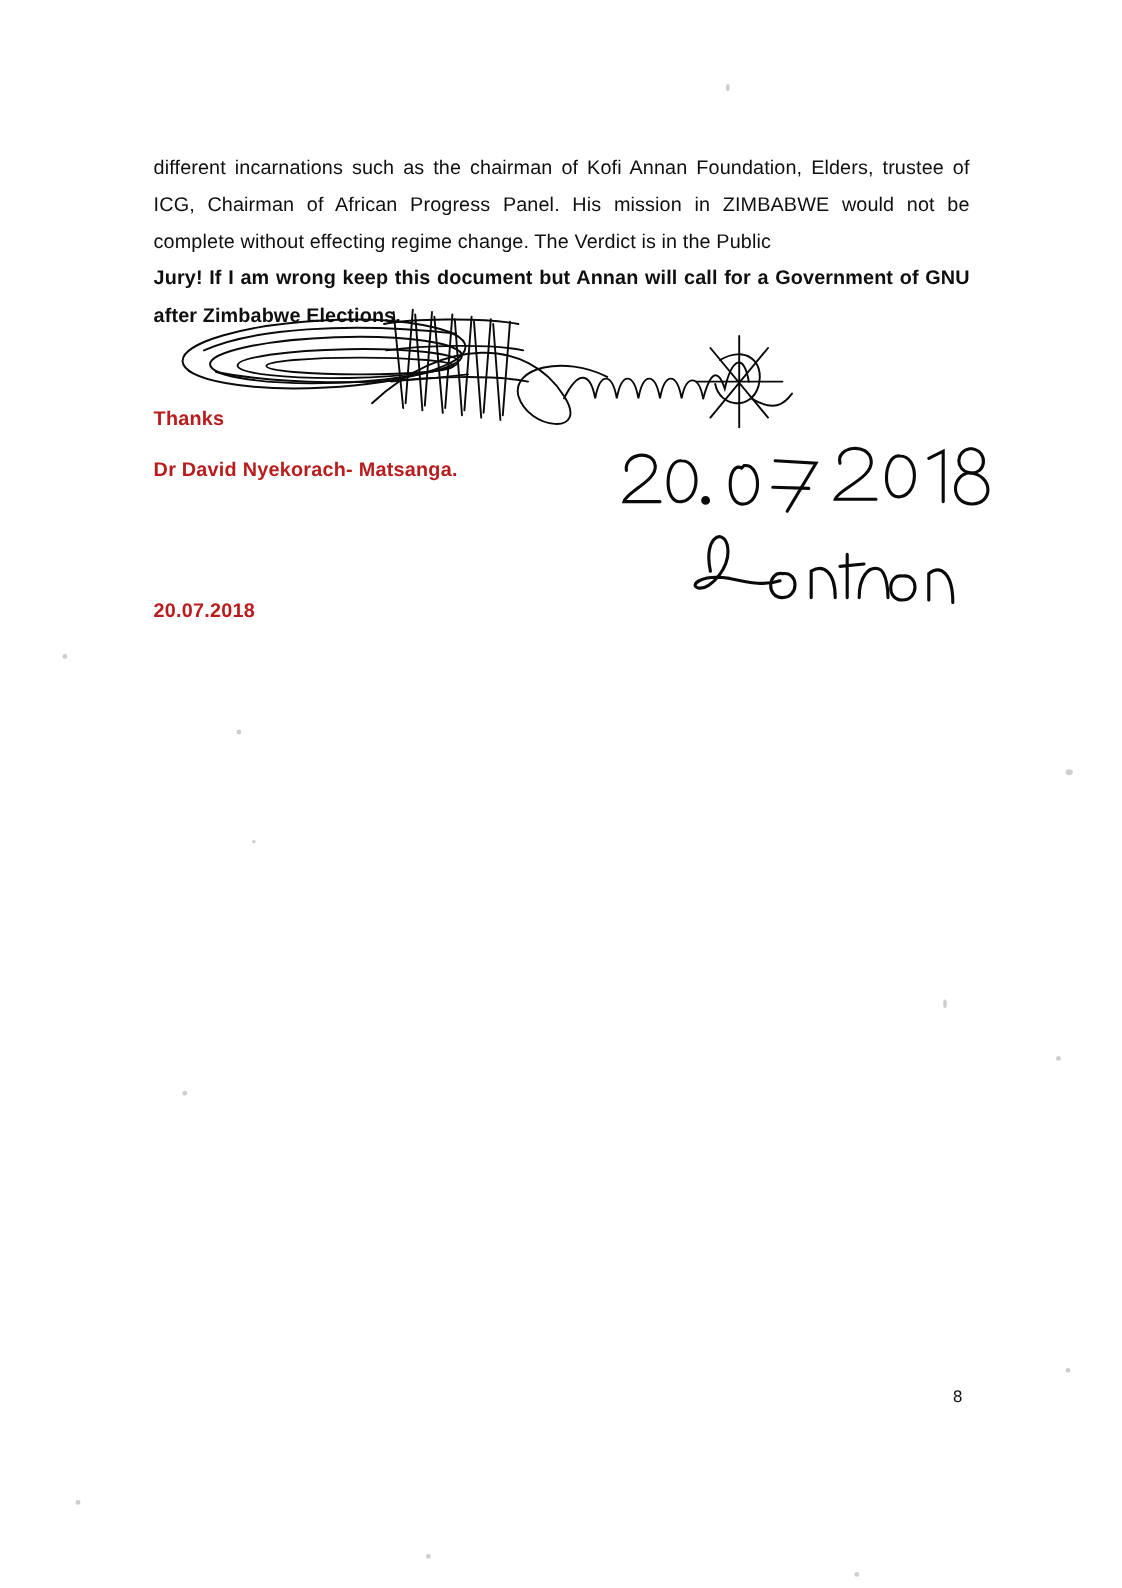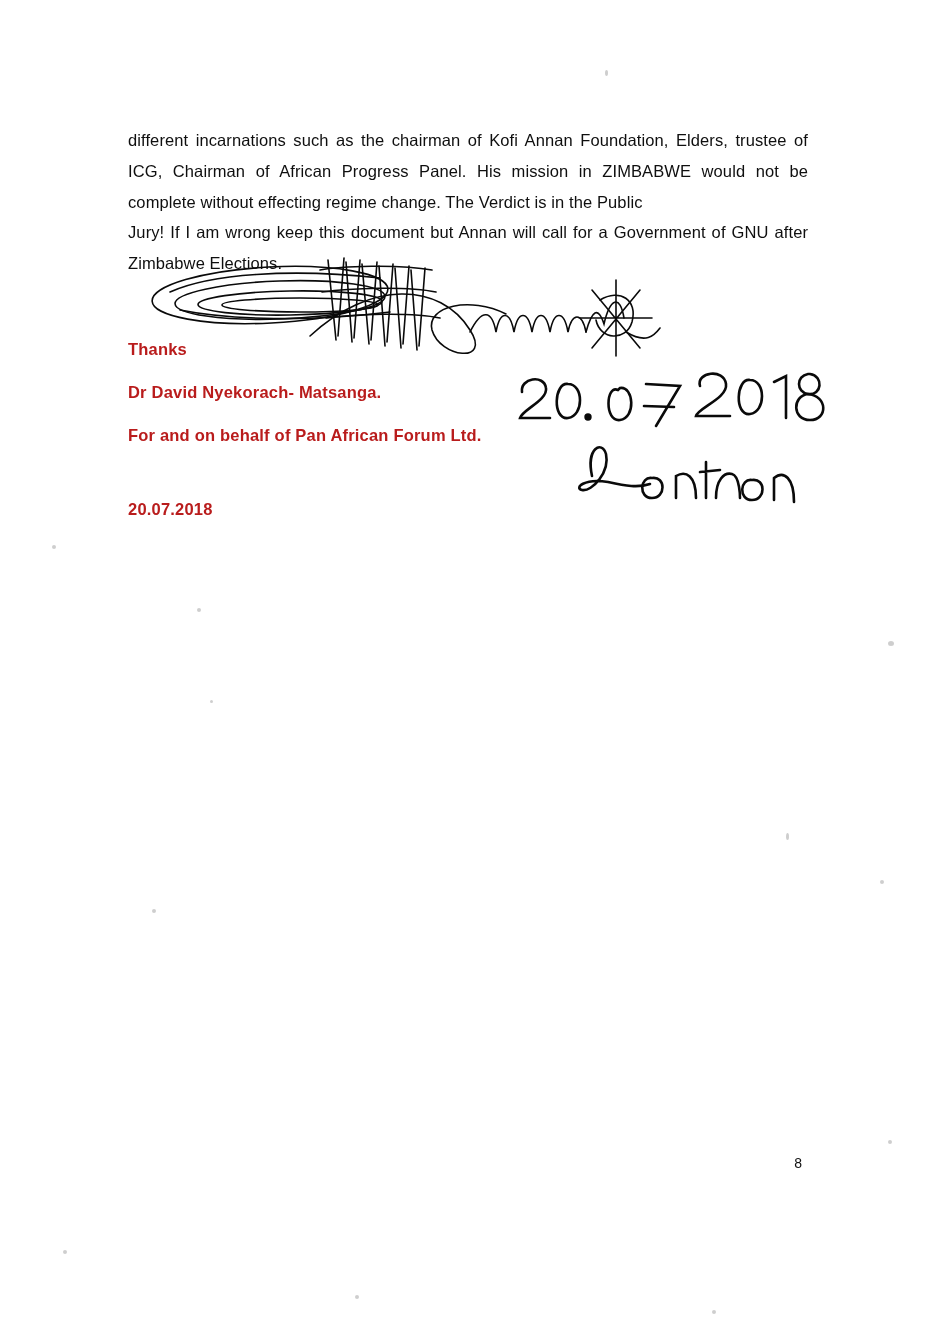--- a/index.html
+++ b/index.html
@@ -27,21 +27,21 @@
     position: absolute;
     left: 128px;
     width: 680px;
     font-size: 16.5px;
     line-height: 31px;
     text-align: justify;
     color: #0f0f0f;
     letter-spacing: 0.1px;
   }
   #para-1 { top: 108px; }
-  #para-2 { top: 200px; }
+  #para-2 { top: 200px; font-weight: bold; }
 
   .sign-block {
     position: absolute;
     left: 128px;
     font-weight: bold;
     font-size: 16.5px;
     color: #b91c1c;
     letter-spacing: 0.2px;
   }
   #thanks-line { top: 340px; }
@@ -142,19 +142,18 @@
           <path d="M452 282 C448 276 452 272 458 274"></path>
         </g>
       </g>
     </svg>
   </div>
 
   <div class="sign-block" id="thanks-line">Thanks</div>
 
   <div class="sign-block" id="name-line">Dr David Nyekorach- Matsanga.</div>
 
-  <div class="sign-block" id="behalf-line">For and on behalf of Pan African Forum Ltd.</div>
 
   <div class="sign-block" id="date-line">20.07.2018</div>
 
   <div class="page-number">8</div>
 
 </div>
 
 </body></html>

